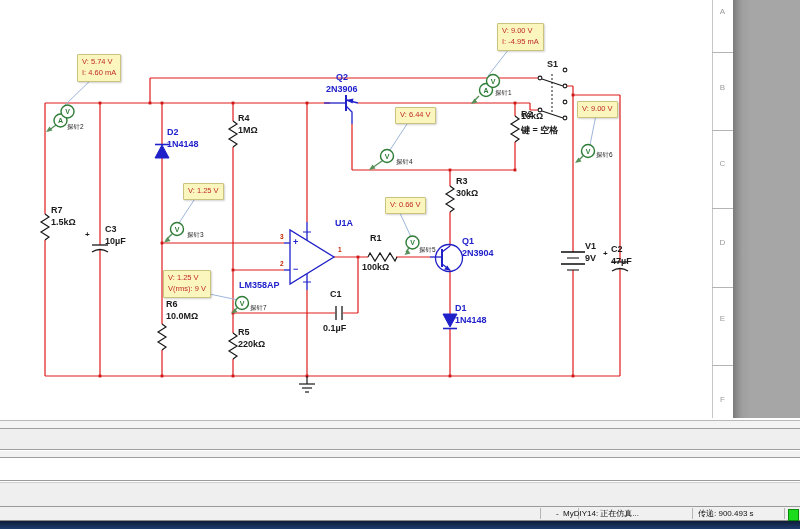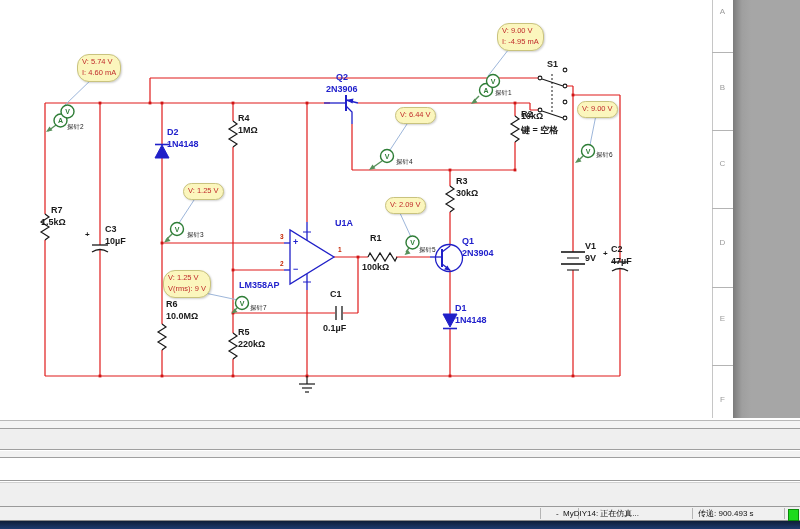--- a/index.html
+++ b/index.html
@@ -5,21 +5,21 @@
   html,body{margin:0;padding:0;background:#d0d0d0;}
   .stage{position:relative;width:800px;height:529px;overflow:hidden;background:#ffffff;
          font-family:"Liberation Sans","DejaVu Sans",sans-serif;}
   svg{position:absolute;left:0;top:0;}
   .lbl{position:absolute;font-weight:bold;font-size:9px;line-height:1;color:#1a1a1a;white-space:nowrap;}
   .lbl.blue{color:#2121cc;}
   .pin{position:absolute;font-weight:bold;font-size:6.5px;line-height:1;color:#c42300;white-space:nowrap;}
   .sign{position:absolute;font-weight:bold;font-size:9px;line-height:1;color:#2121cc;}
   .plusmark{position:absolute;font-weight:bold;font-size:8px;line-height:1;color:#1a1a1a;}
   .probe-name{position:absolute;font-size:6.5px;line-height:1;color:#222;white-space:nowrap;}
-  .probe-box{position:absolute;background:#fbf6bd;border:1px solid #c9c37e;border-radius:12px;
+  .probe-box{position:absolute;background:#fbf6bd;border:1px solid #c9c37e;border-radius:1px;
              padding:2px 4px;font-size:7.5px;line-height:1.45;color:#c02b2b;white-space:nowrap;
              box-shadow:1px 1px 2px rgba(0,0,0,.18);}
   .ruler-strip{position:absolute;left:712px;top:0;width:21px;height:418px;background:#fff;border-left:1px solid #c6c6c6;}
   .ruler-line{position:absolute;left:712px;width:21px;height:1px;background:#b4b4b4;}
   .ruler-letter{position:absolute;left:712px;width:21px;text-align:center;font-size:8px;color:#9b9b9b;line-height:1;}
   .outside{position:absolute;left:733px;top:0;width:67px;height:418px;
            background:linear-gradient(to right,#7b7b7b,#9f9f9f 9px,#a6a6a6 18px);}
   .hline{position:absolute;left:0;width:800px;height:1px;}
   .band{position:absolute;left:0;width:800px;}
   .statusbar{position:absolute;left:0;top:507px;width:800px;height:13px;background:#f0f0f0;
@@ -227,21 +227,21 @@
       <g>
         <path d="M237 308 L234 311" stroke="#57915a" fill="none"></path>
           <polygon points="231.5,313.5 237.5,312 234.5,308.5" fill="#57915a"></polygon>
         <circle cx="242" cy="303" r="6.5" fill="#fff" stroke="#2e7d36"></circle>
           <text x="242" y="305.5" fill="#2e7d36">V</text>
       </g>
     </g>
   </svg>
 
   <div class="lbl" style="left:51px;top:206px">R7</div>
-  <div class="lbl" style="left:41px;top:218px">1.5kΩ</div>
+  <div class="lbl" style="left:51px;top:218px">1.5kΩ</div>
   <div class="plusmark" style="left:85px;top:231px">+</div>
   <div class="lbl" style="left:105px;top:225px">C3</div>
   <div class="lbl" style="left:105px;top:237px">10µF</div>
   <div class="lbl" style="left:166px;top:300px">R6</div>
   <div class="lbl" style="left:166px;top:312px">10.0MΩ</div>
   <div class="lbl" style="left:238px;top:328px">R5</div>
   <div class="lbl" style="left:238px;top:340px">220kΩ</div>
   <div class="lbl" style="left:238px;top:114px">R4</div>
   <div class="lbl" style="left:238px;top:126px">1MΩ</div>
   <div class="lbl" style="left:370px;top:234px">R1</div>
@@ -293,21 +293,21 @@
     <div>V: 9.00 V</div>
     <div>I: -4.95 mA</div>
   </div>
   <div class="probe-box" style="left:183px;top:183px">
     <div>V: 1.25 V</div>
   </div>
   <div class="probe-box" style="left:395px;top:107px">
     <div>V: 6.44 V</div>
   </div>
   <div class="probe-box" style="left:385px;top:197px">
-    <div>V: 2.09 V</div>
+    <div>V: 0.66 V</div>
   </div>
   <div class="probe-box" style="left:577px;top:101px">
     <div>V: 9.00 V</div>
   </div>
   <div class="probe-box" style="left:163px;top:270px">
     <div>V: 1.25 V</div>
     <div>V(rms): 9 V</div>
   </div>
 
   <div class="ruler-strip"></div>

